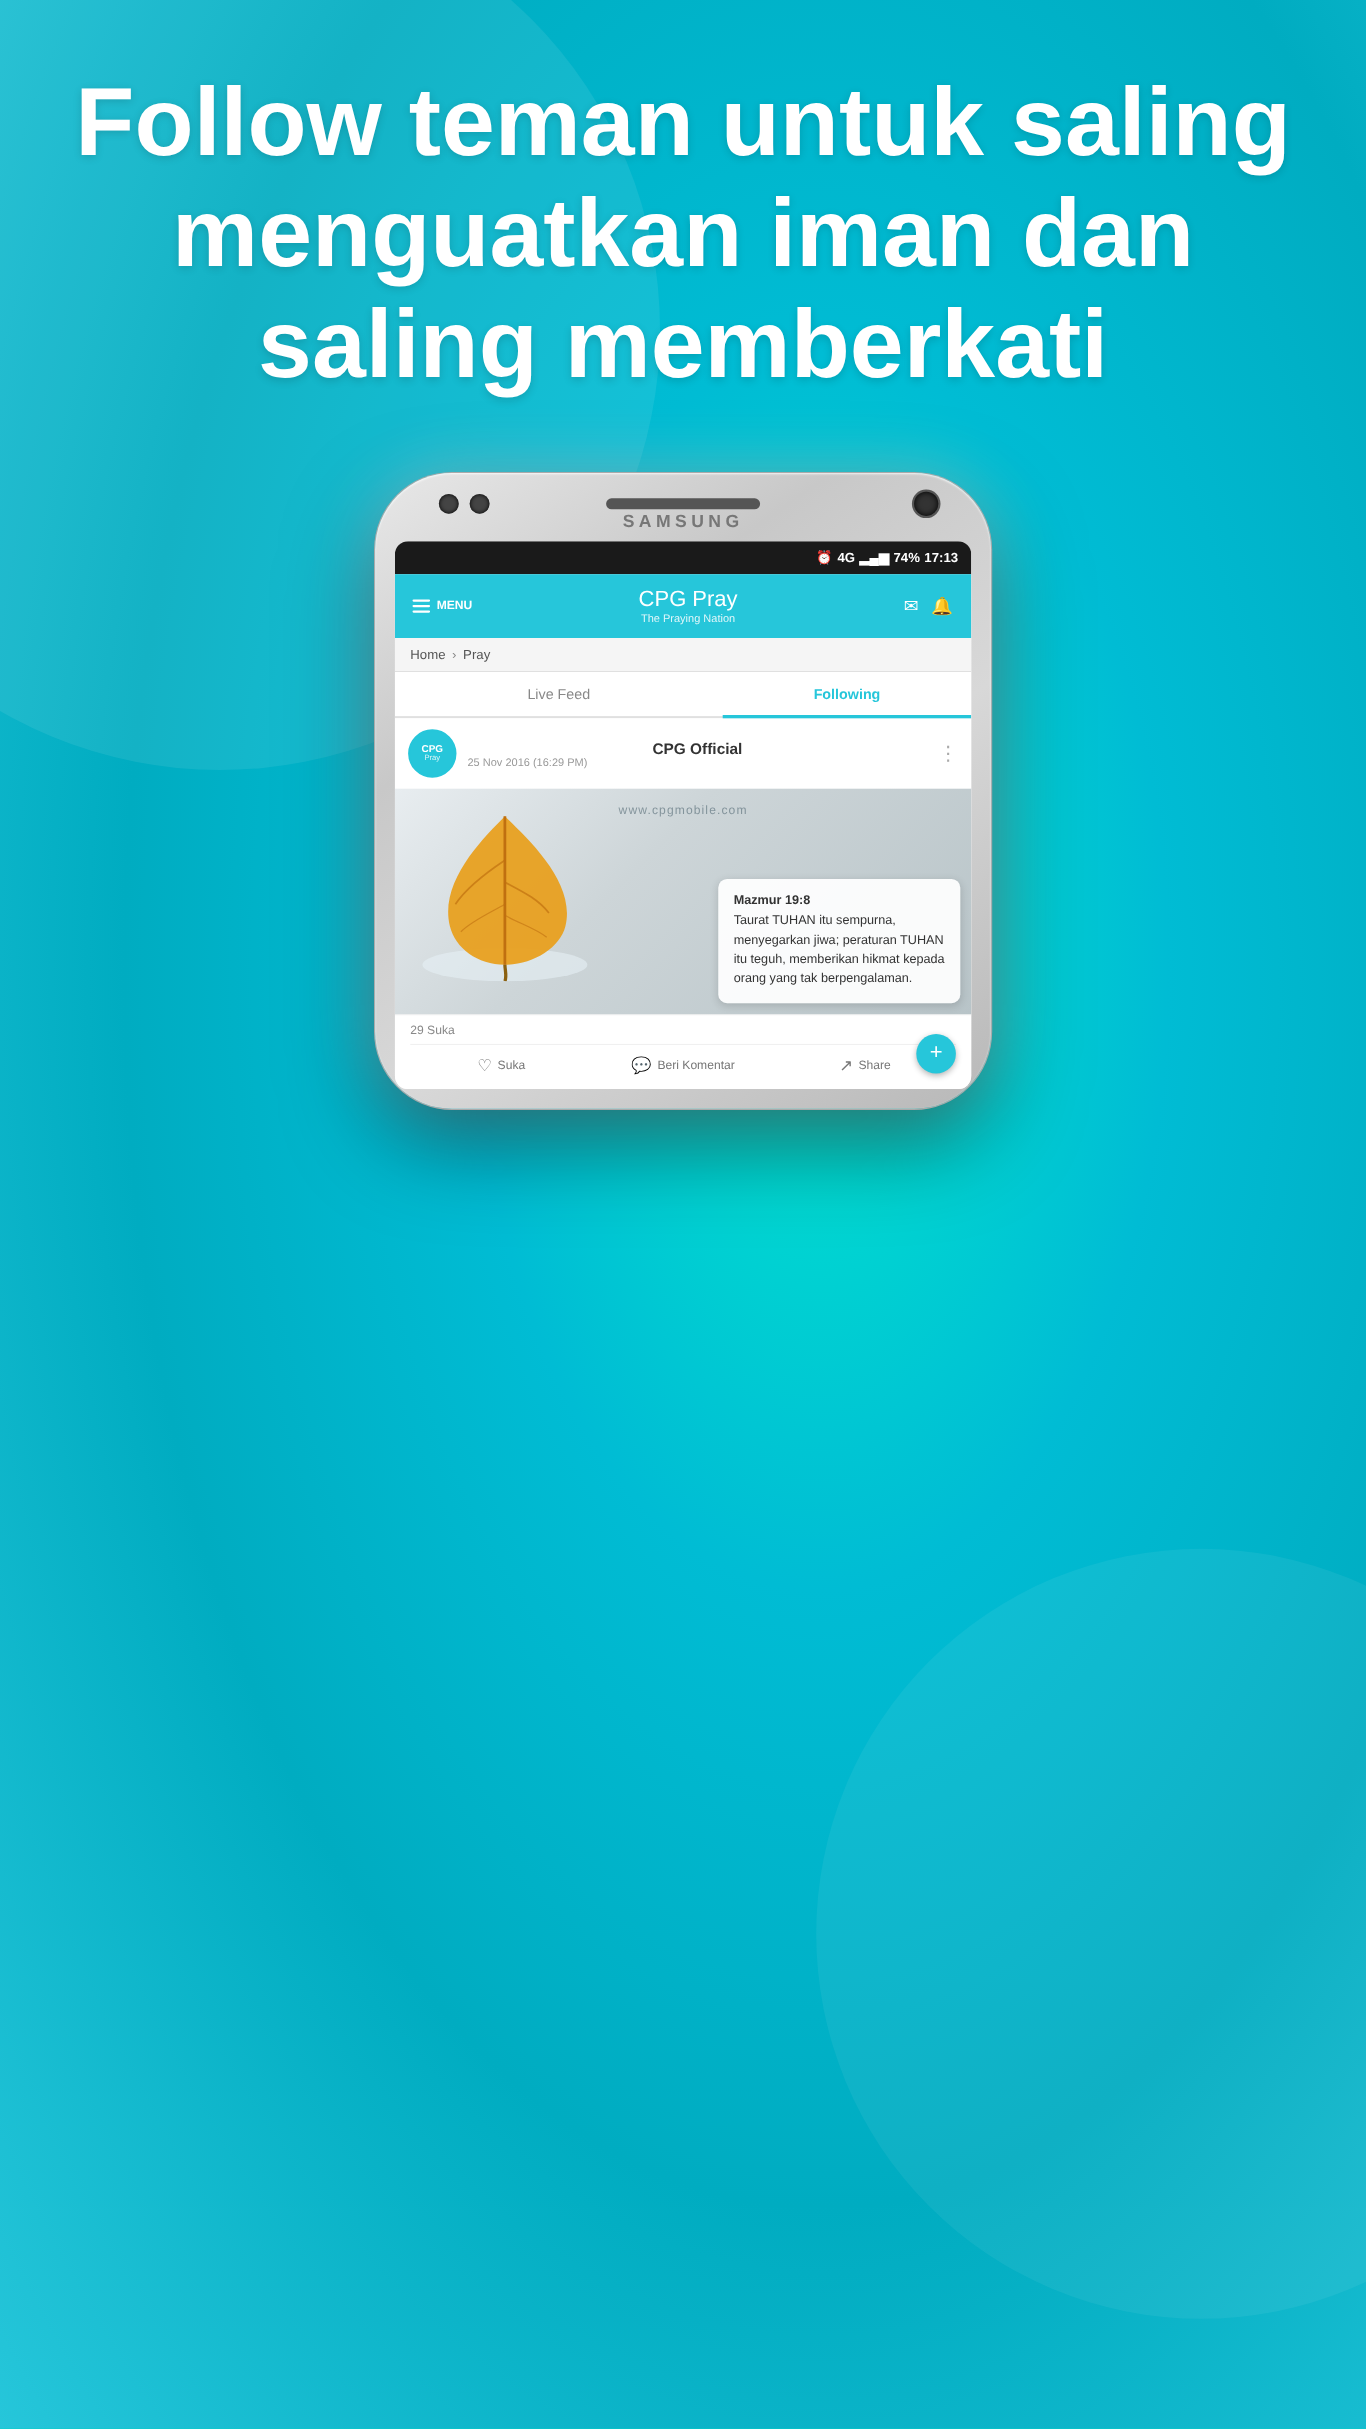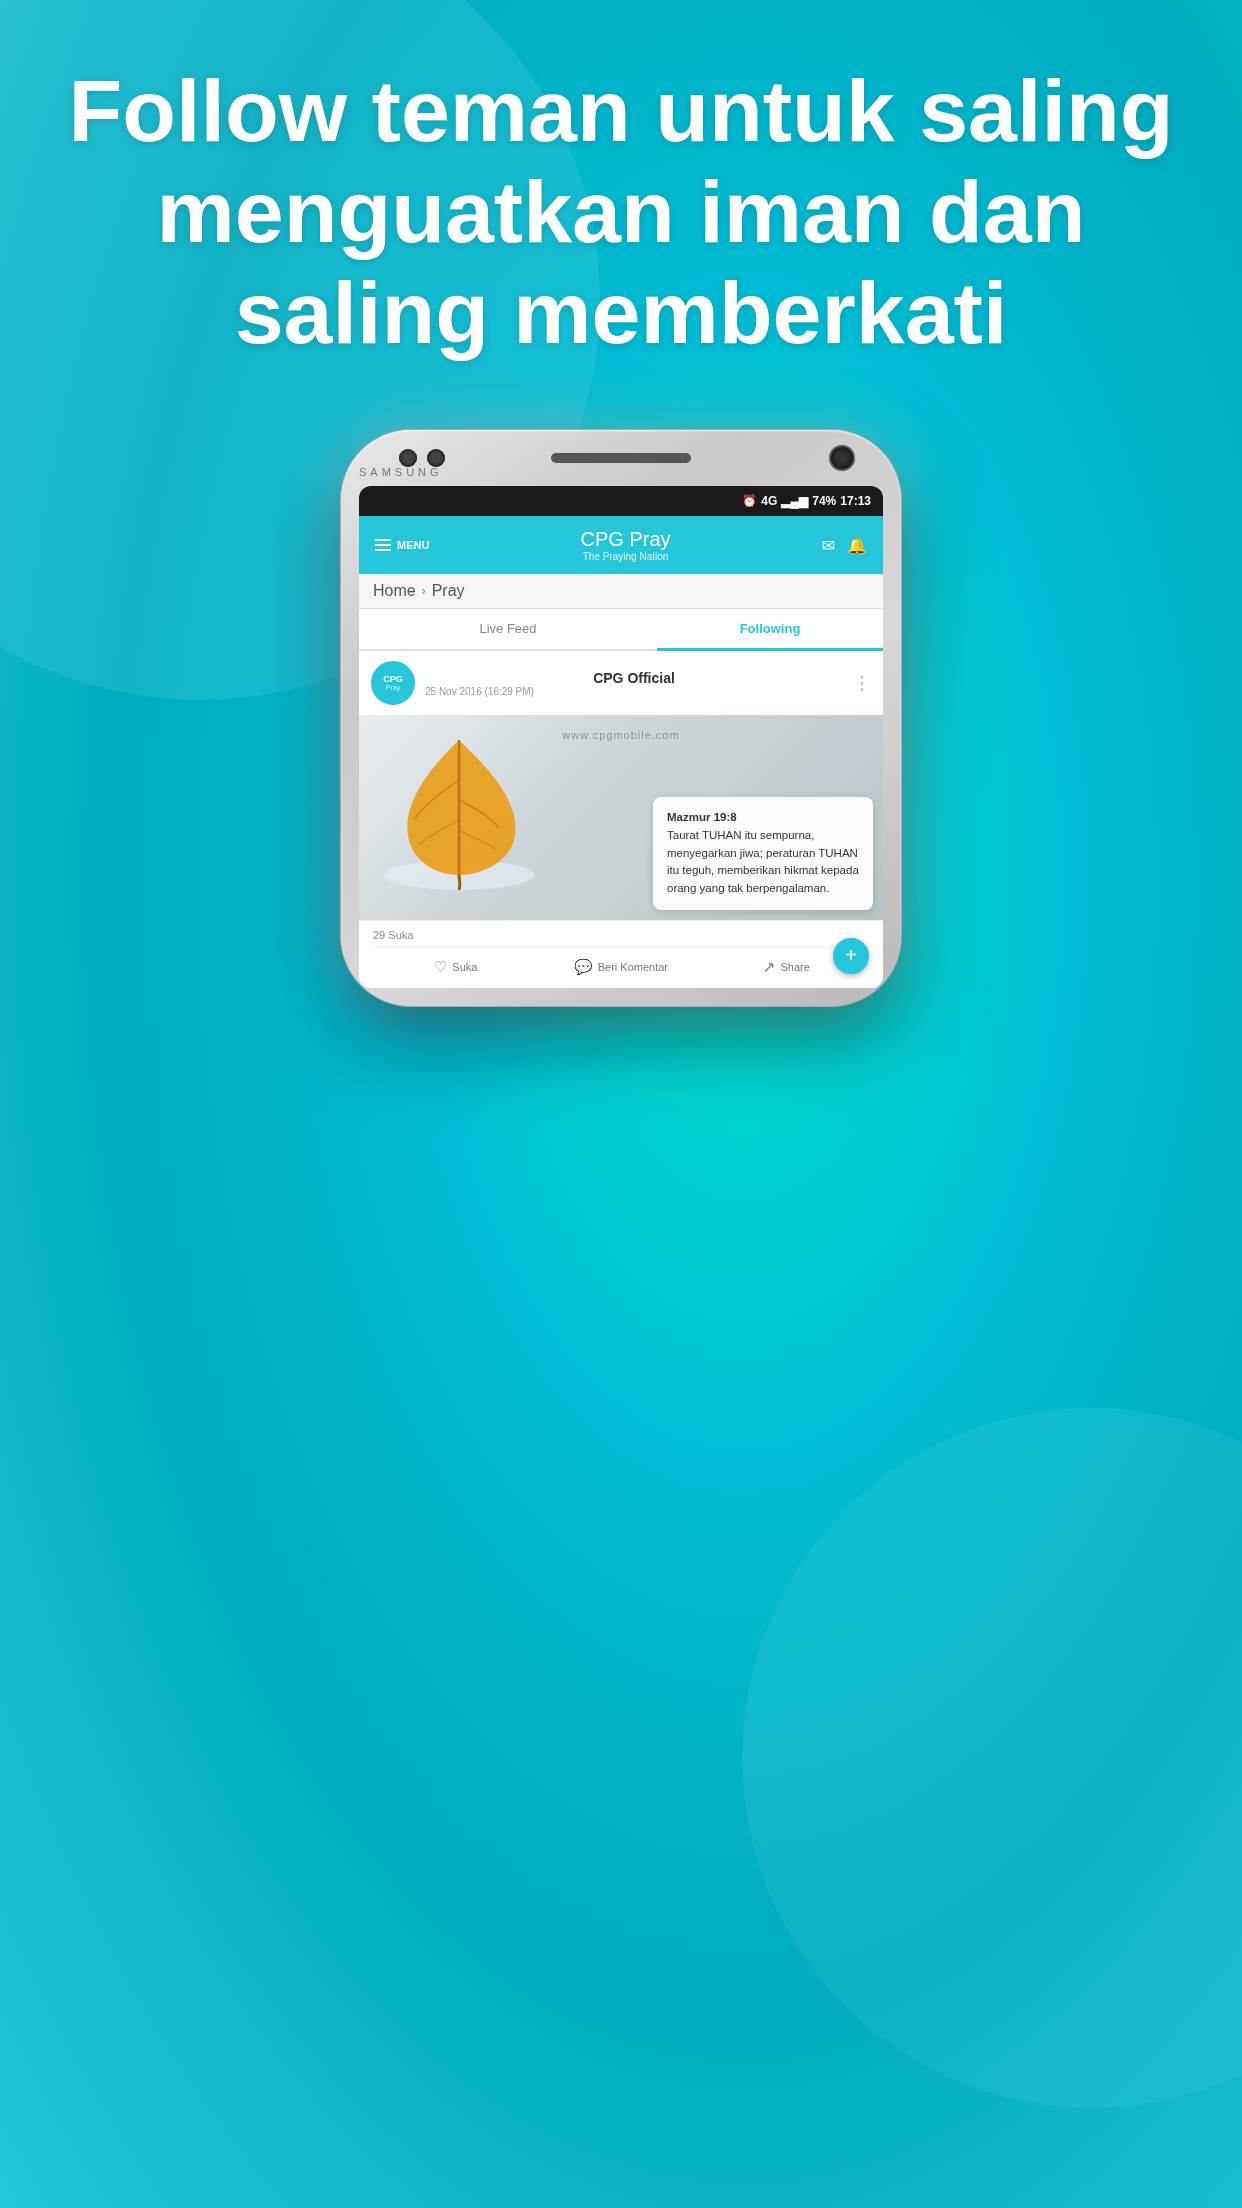--- a/index.html
+++ b/index.html
@@ -124,26 +124,26 @@
     .front-camera {
       width: 22px; height: 22px;
       border-radius: 50%;
       background: #333;
       box-shadow: inset 0 0 6px #000, 0 0 0 2px #555;
       position: absolute;
       right: 30px;
     }
 
     .samsung-brand {
-      font-size: 11px;
+      font-size: 16px;
       color: #777;
       letter-spacing: 4px;
-      text-align: left;
+      text-align: center;
       padding: 2px 0 8px;
-      font-weight: 400;
+      font-weight: 700;
     }
 
     
     .phone-screen {
       background: #fff;
       border-radius: 12px;
       overflow: hidden;
       position: relative;
     }
 
@@ -232,21 +232,21 @@
       background: #f5f5f5;
       padding: 8px 14px;
       display: flex;
       align-items: center;
       gap: 6px;
       border-bottom: 1px solid #e0e0e0;
     }
 
     .breadcrumb-item {
       color: #555;
-      font-size: 16px;
+      font-size: 12px;
     }
 
     .breadcrumb-sep {
       color: #888;
       font-size: 12px;
     }
 
     
     .tabs-bar {
       display: flex;

